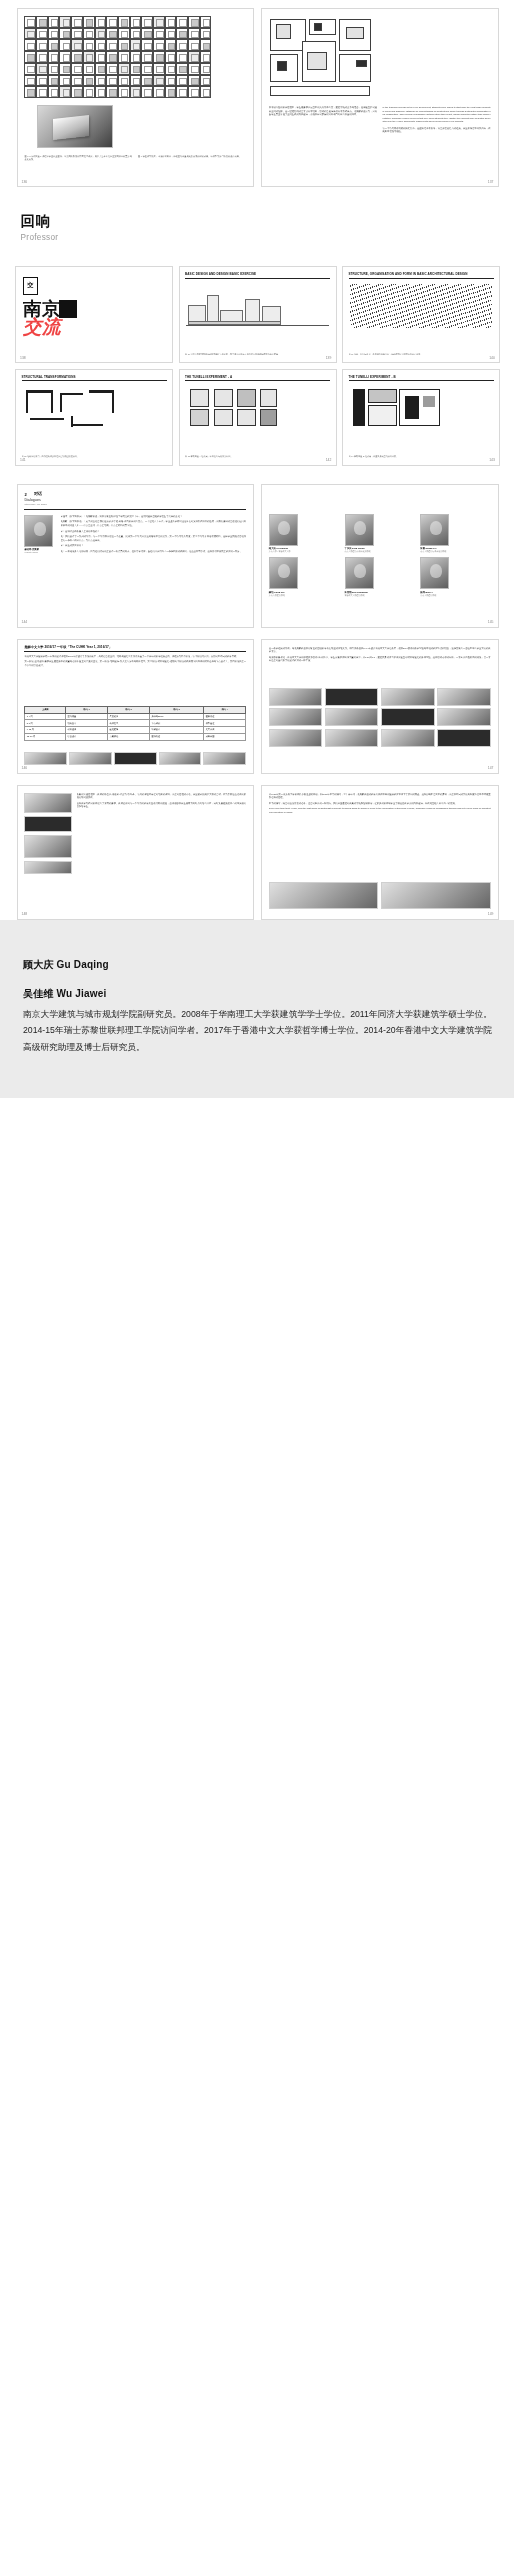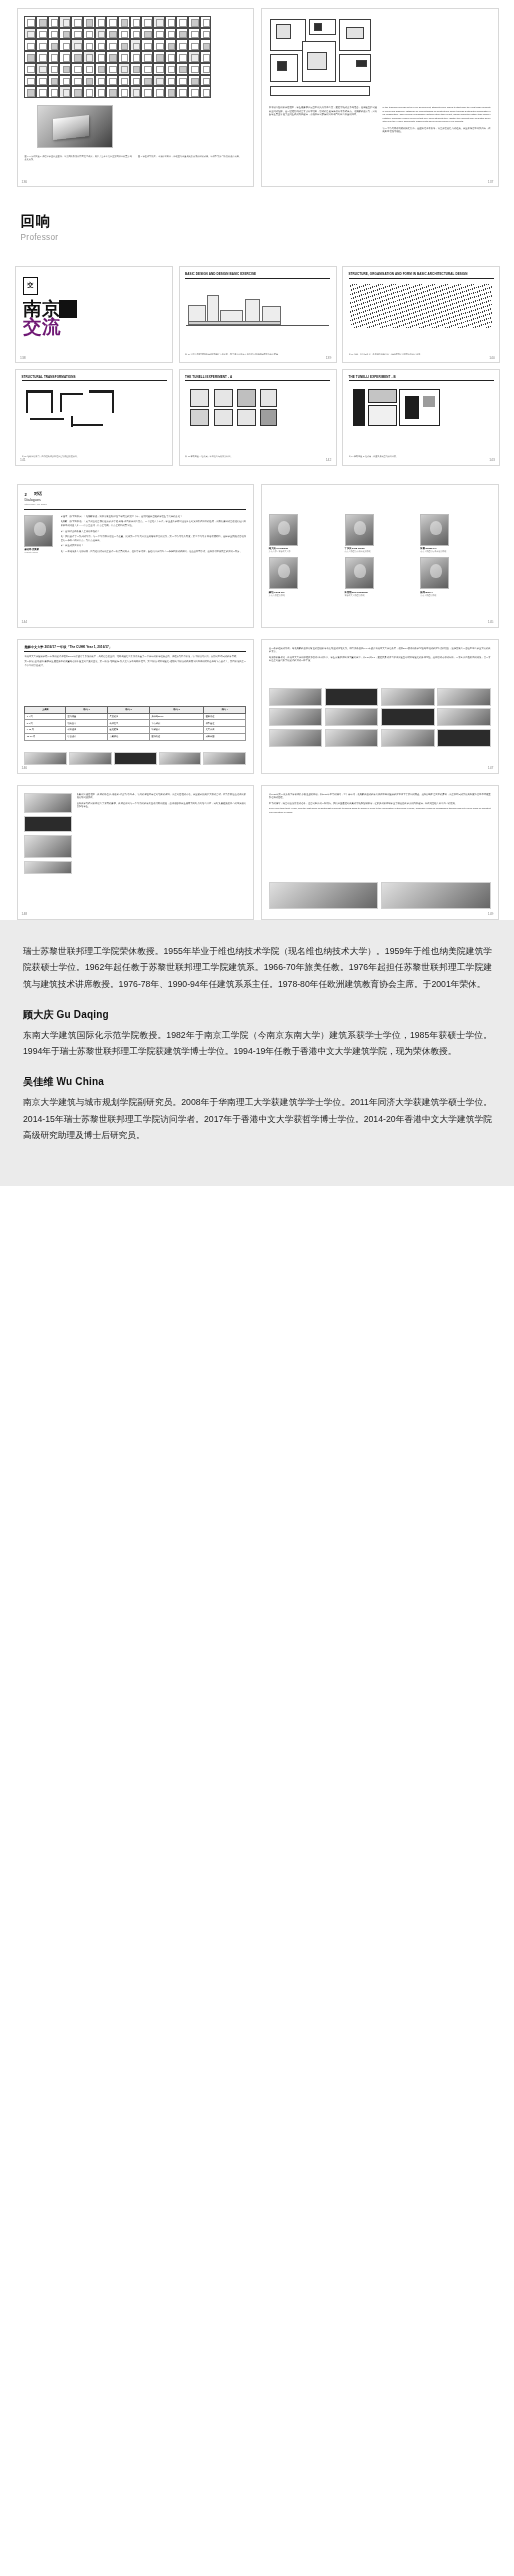--- a/index.html
+++ b/index.html
@@ -190,21 +190,21 @@
   }
   .cover-cn {
     position: absolute;
     left: 6.9px;
     top: 33px;
     font-size: 18.5px;
     font-weight: bold;
     line-height: .98;
     letter-spacing: 0.7px;
   }
-  .cover-cn .r2 { color: #701a75; }
+  .cover-cn .r2 { color: #ef4444; font-style: italic; }
   .cover-blk {
     position: absolute;
     left: 43px; top: 33px;
     width: 18px; height: 18px;
     background: #111;
   }
 
   
   .elev {
     position: absolute;
@@ -763,26 +763,24 @@
       <div class="mini-img" style="height:27.5px"></div>
       <div class="mini-img" style="height:27.5px"></div>
     </div>
     <div class="folio r">149</div>
   </div>
 </section>
 
 <section id="sec-authors">
 
   <div class="author">
-    <div class="bio">瑞士苏黎世联邦理工学院荣休教授。1955年毕业于维也纳技术学院（现名维也纳技术大学）。1959年于维也纳美院建筑学院获硕士学位。1962年起任教于苏黎世联邦理工学院建筑系。1966-70年旅美任教。1976年起担任苏黎世联邦理工学院建筑与建筑技术讲席教授。1976-78年、1990-94年任建筑系系主任。1978-80年任欧洲建筑教育协会主席。于2001年荣休。</div>
   </div>
 
   <div class="author">
     <div class="nm">顾大庆 Gu Daqing</div>
-    <div class="bio">东南大学建筑国际化示范学院教授。1982年于南京工学院（今南京东南大学）建筑系获学士学位，1985年获硕士学位。1994年于瑞士苏黎世联邦理工学院获建筑学博士学位。1994-19年任教于香港中文大学建筑学院，现为荣休教授。</div>
   </div>
 
   <div class="author">
-    <div class="nm">吴佳维 Wu China</div>
+    <div class="nm">吴佳维 Wu Jiawei</div>
     <div class="bio">南京大学建筑与城市规划学院副研究员。2008年于华南理工大学获建筑学学士学位。2011年同济大学获建筑学硕士学位。2014-15年瑞士苏黎世联邦理工学院访问学者。2017年于香港中文大学获哲学博士学位。2014-20年香港中文大学建筑学院高级研究助理及博士后研究员。</div>
   </div>
 </section>
 
 
 </body></html>

